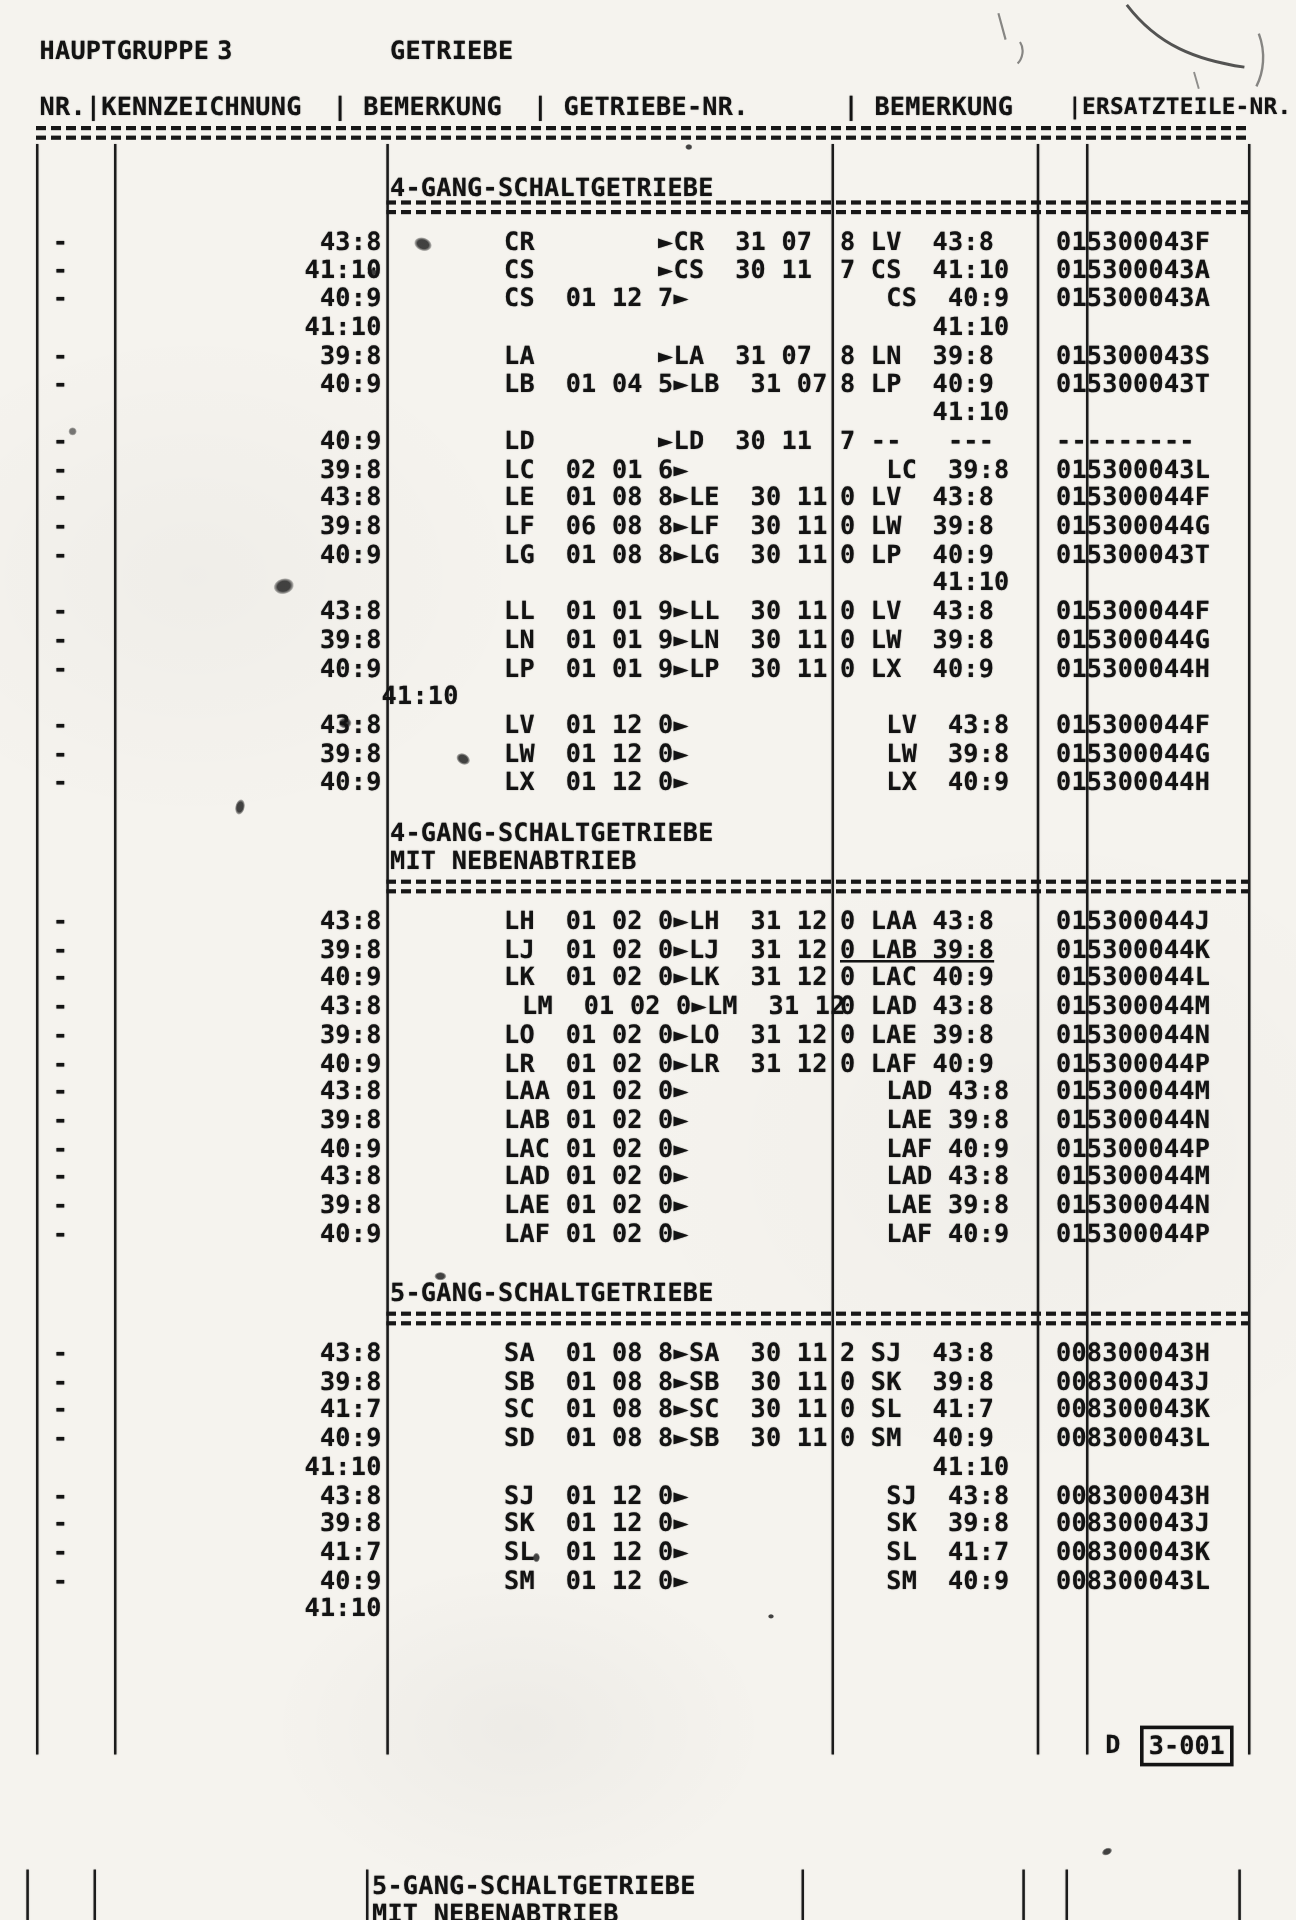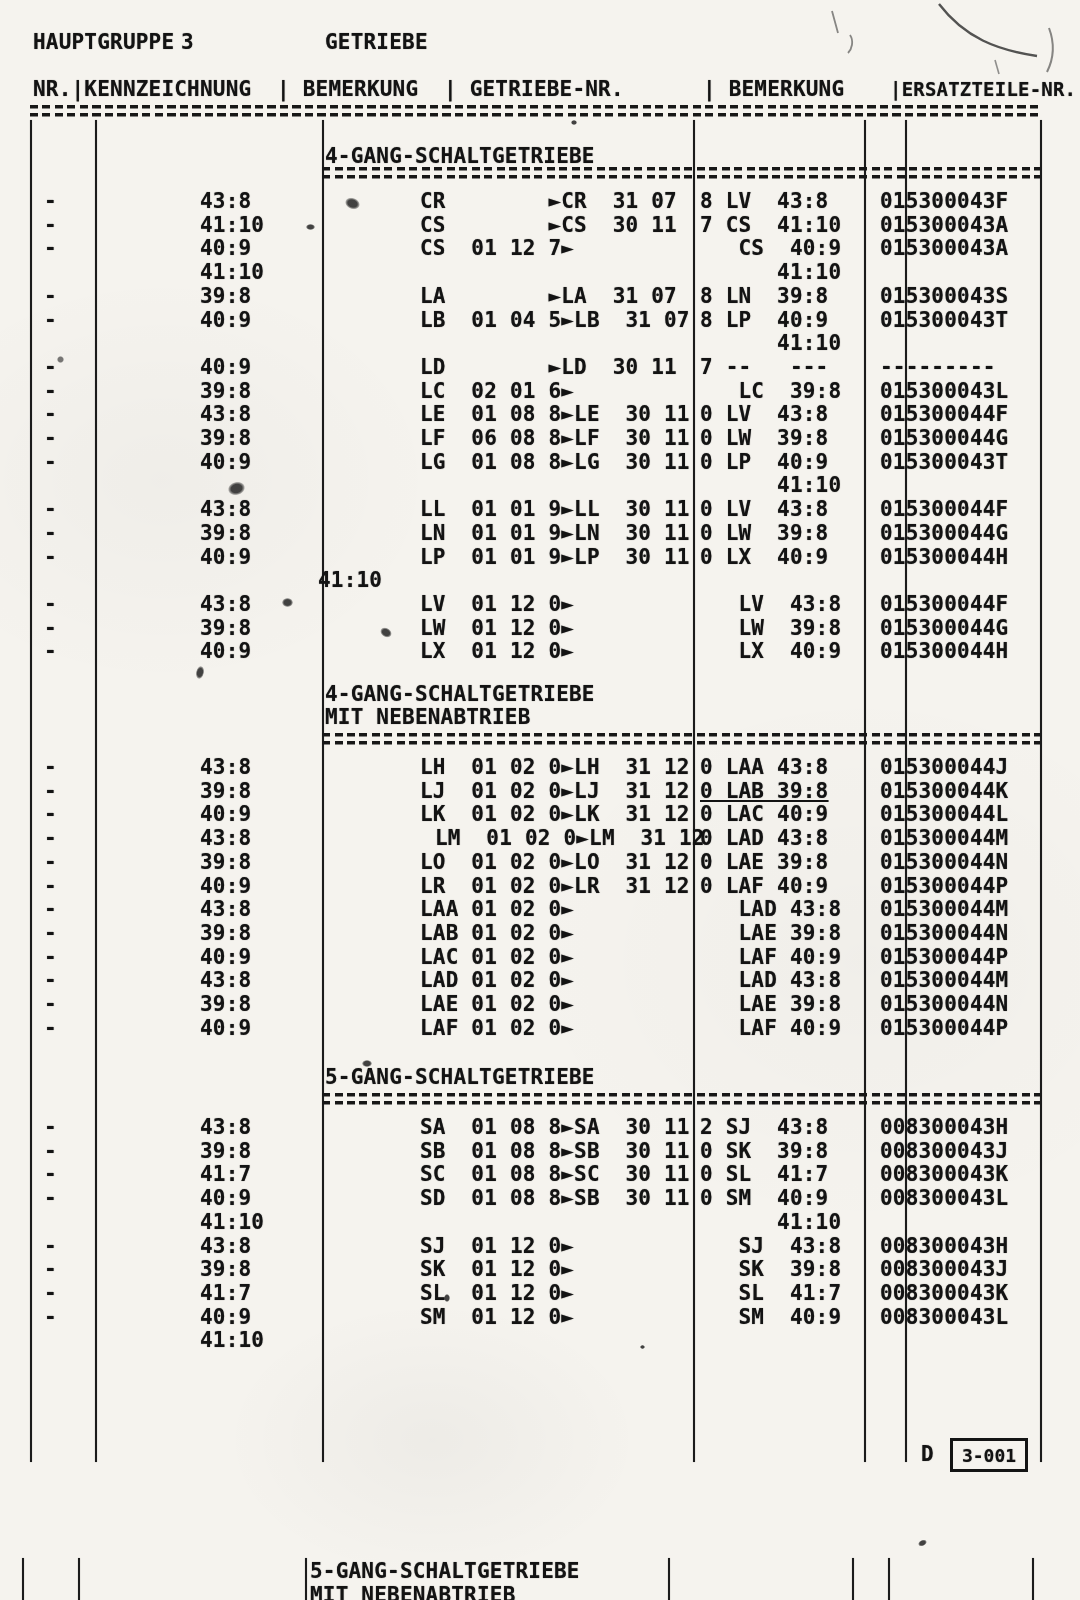--- a/index.html
+++ b/index.html
@@ -16,36 +16,36 @@
       radial-gradient(ellipse 300px 200px at 40% 90%, rgba(0,0,0,0.03), transparent 70%),
       #f5f3ee;
     color:#121212;
   }
   .t{
     position:absolute;white-space:pre;line-height:1;
     font-size:21px;font-weight:bold;color:#131313;
     text-shadow:0 0 1px rgba(10,10,10,0.55);
     letter-spacing:0.2px;
   }
-  .b1box{width:118px;text-align:left;}
+  .b1box{width:118px;text-align:right;}
   .eq{
     position:absolute;height:12px;
     background-image:
       repeating-linear-gradient(90deg,#171717 0 8px,rgba(0,0,0,0) 8px 12.5px),
       repeating-linear-gradient(90deg,#171717 0 8px,rgba(0,0,0,0) 8px 12.5px);
     background-size:100% 3.5px,100% 3.5px;
     background-position:0 0,0 7.5px;
     background-repeat:no-repeat;
   }
   .vline{position:absolute;width:2px;background:#1b1b1b;box-shadow:0 0 1px rgba(0,0,0,0.5);}
   .speck{position:absolute;border-radius:50%;background:radial-gradient(#222 0 45%,rgba(30,30,30,0.55) 60%,transparent 75%);opacity:0.85;}
   .pagebox{
     position:absolute;border:3px solid #141414;
     display:flex;align-items:center;justify-content:center;
-    font-size:18px;font-weight:bold;white-space:pre;
+    font-size:21px;font-weight:bold;white-space:pre;
     text-shadow:0 0 1px rgba(10,10,10,0.55);
   }
   svg.artifact{position:absolute;}
 </style>
 </head>
 <body>
 
 <div id="page">
 
   <div class="t" style="left:33px;top:32px;">HAUPTGRUPPE</div>

